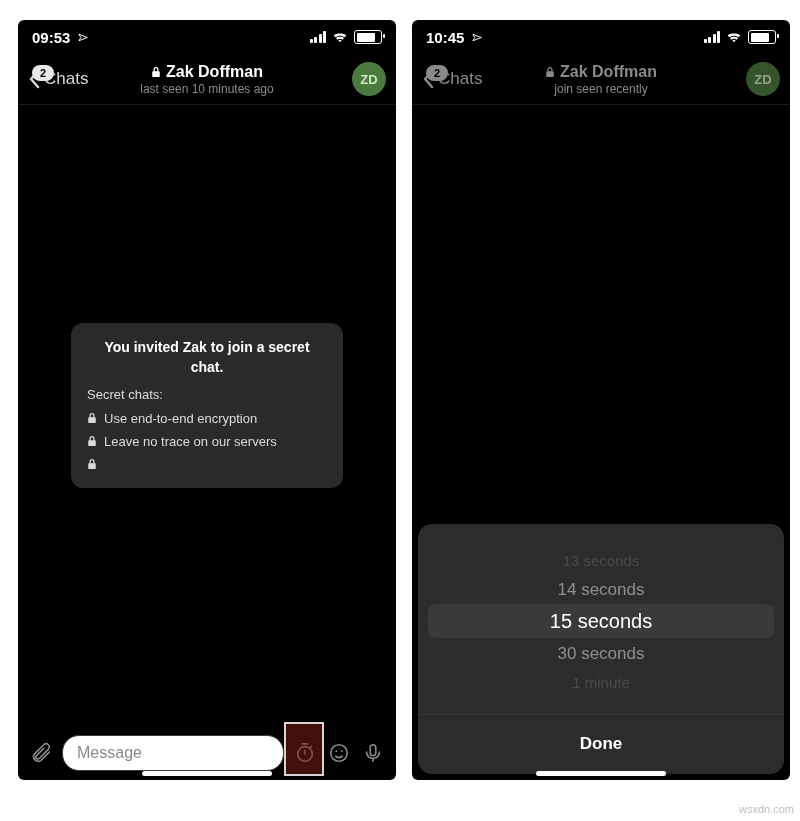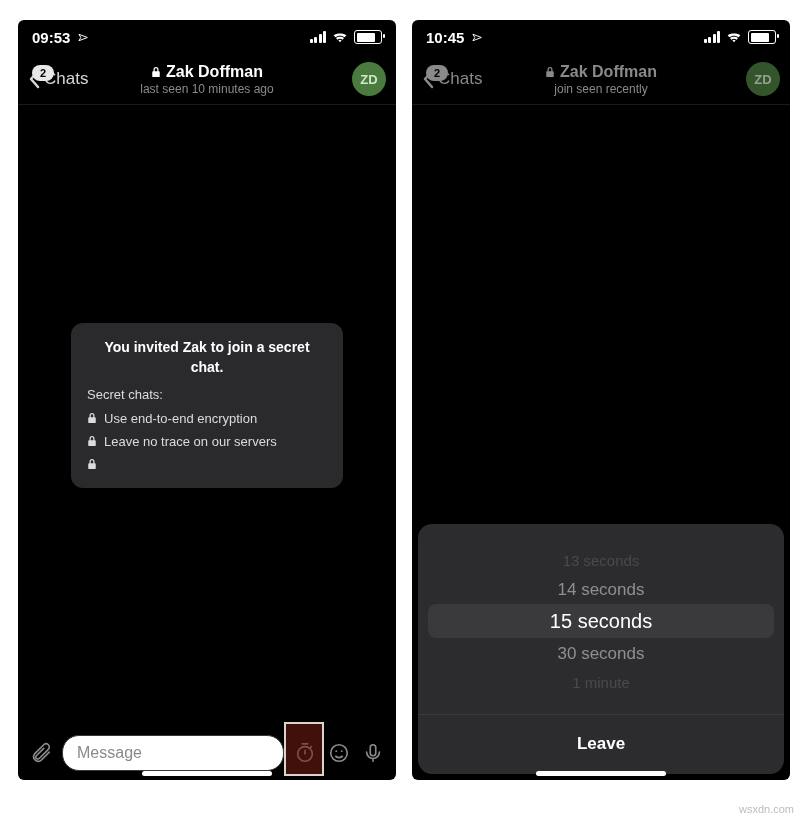--- a/index.html
+++ b/index.html
@@ -216,20 +216,20 @@
   <div class="body">
     <div class="picker">
       <div class="scroller">
         <div class="sel"></div>
         <div class="opt" style="top:28px;font-size:15px;color:#4a4a4a">13 seconds</div>
         <div class="opt" style="top:56px;font-size:17px;color:#8f8f8f">14 seconds</div>
         <div class="opt" style="top:86px;font-size:20px;color:#ffffff">15 seconds</div>
         <div class="opt" style="top:120px;font-size:17px;color:#8f8f8f">30 seconds</div>
         <div class="opt" style="top:150px;font-size:15px;color:#4a4a4a">1 minute</div>
       </div>
-      <button>Leave</button>
+      <button>Done</button>
     </div>
   </div>
   <div class="homebar"></div>
 </div>
 
 <div class="wm">wsxdn.com</div>
 </div>
 
 </body></html>

